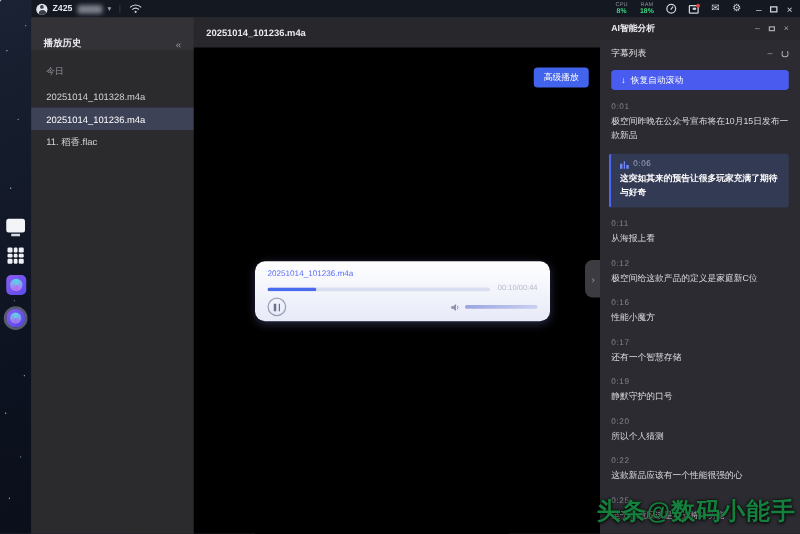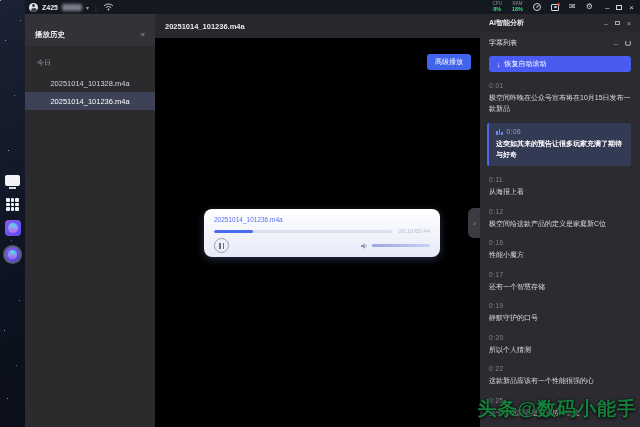--- a/index.html
+++ b/index.html
@@ -49,25 +49,25 @@
   .winctl { display:flex; align-items:center; gap:7px; margin-left:5px; color:#d4d8e0; }
   .winctl .min { font-size:8px; }
   .winctl .sq { width:6px; height:5px; border:1px solid #d4d8e0; display:inline-block; }
   .winctl .cls { font-size:8px; }
 
   
   .workspace { flex:1; display:flex; min-height:0; }
 
   
   .sidebar { width:130px; background:#2b2b2e; display:flex; flex-direction:column; flex:0 0 auto; }
-  .sb-header { height:26px; background:#323237; display:flex; align-items:flex-start; justify-content:space-between; padding:16px 10px; }
+  .sb-header { height:26px; background:#323237; display:flex; align-items:flex-end; justify-content:space-between; padding:0 10px; }
   .sb-title { font-size:7.5px; font-weight:bold; color:#ececf0; }
   .sb-collapse { color:#9a9aa2; font-size:8px; }
   .sb-section { font-size:7px; color:#97979f; padding:12px 12px 6px 12px; }
-  .s-item { font-size:7.5px; color:#d4d4d9; padding:4.5px 12px; white-space:nowrap; overflow:hidden;text-align:center; }
+  .s-item { font-size:7.5px; color:#d4d4d9; padding:4.5px 12px; white-space:nowrap; overflow:hidden; }
   .s-item.active { background:#3d4257; color:#ffffff; }
 
   
   .main { flex:1; display:flex; flex-direction:column; min-width:0; }
   .main-header { height:24px; background:#28282c; display:flex; align-items:center; padding:0 10px; flex:0 0 auto; }
   .main-title { font-size:7.5px; color:#e8e8ec; font-weight:bold; }
   .stage { flex:1; background:#000; position:relative; }
   .adv-btn { position:absolute; top:16px; right:9px; background:#4263eb; color:#fff; font-size:7px; border:none; border-radius:3px; padding:3px 8px; font-family:inherit; }
   .player-card { position:absolute; left:49px; top:171px; width:236px; height:48px; border-radius:8px;
     background:linear-gradient(180deg,#ffffff 0%,#eef0fa 70%,#e7eaf8 100%); box-shadow:0 2px 8px rgba(120,130,200,.35); }
@@ -178,20 +178,21 @@
         <span class="sb-collapse">«</span>
       </div>
       <div class="sb-section">今日</div>
       <div class="sb-list">
 
           <div class="s-item">20251014_101328.m4a</div>
 
           <div class="s-item active">20251014_101236.m4a</div>
 
 
+          <div class="s-item">11. 稻香.flac</div>
         </div>
     </aside>
 
     <section class="main">
       <div class="main-header">
         <span class="main-title">20251014_101236.m4a</span>
       </div>
       <div class="stage">
         <button class="adv-btn">高级播放</button>
 

